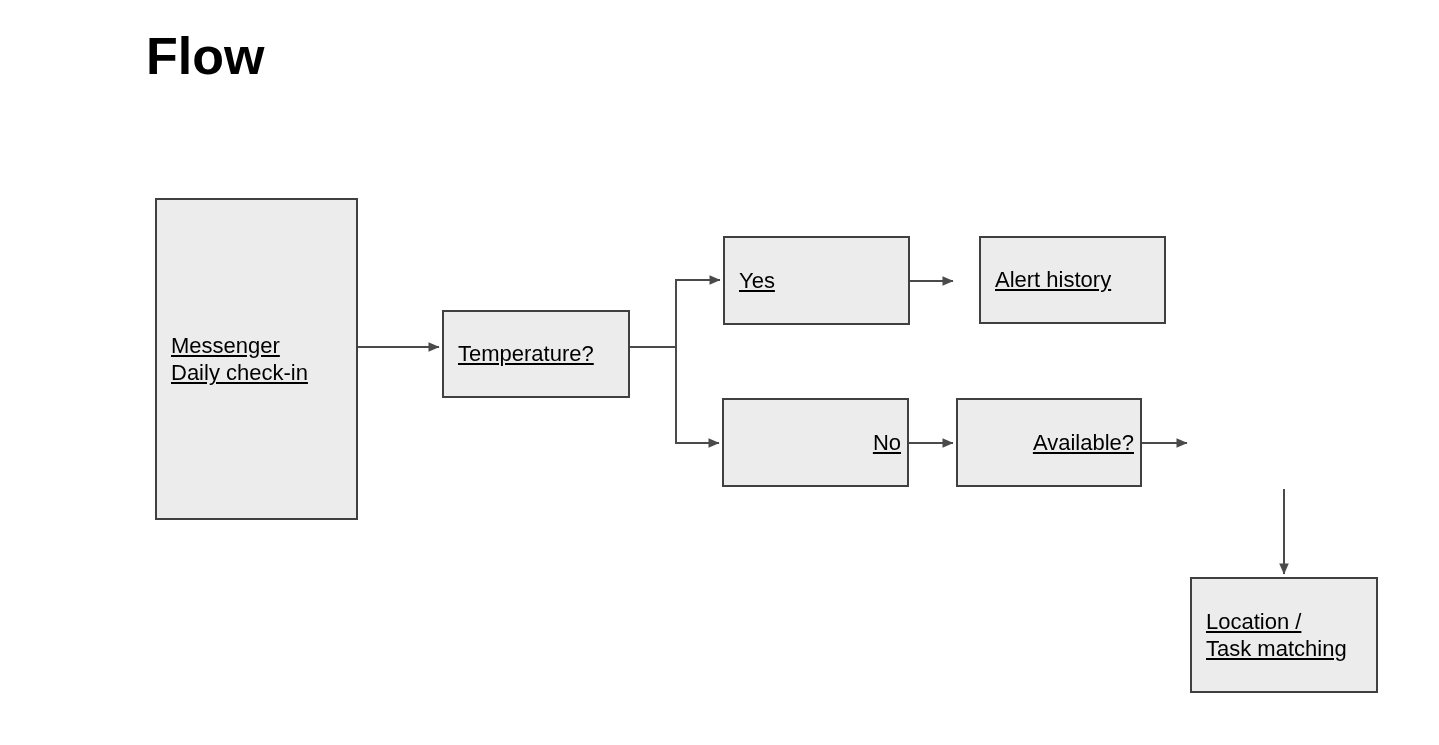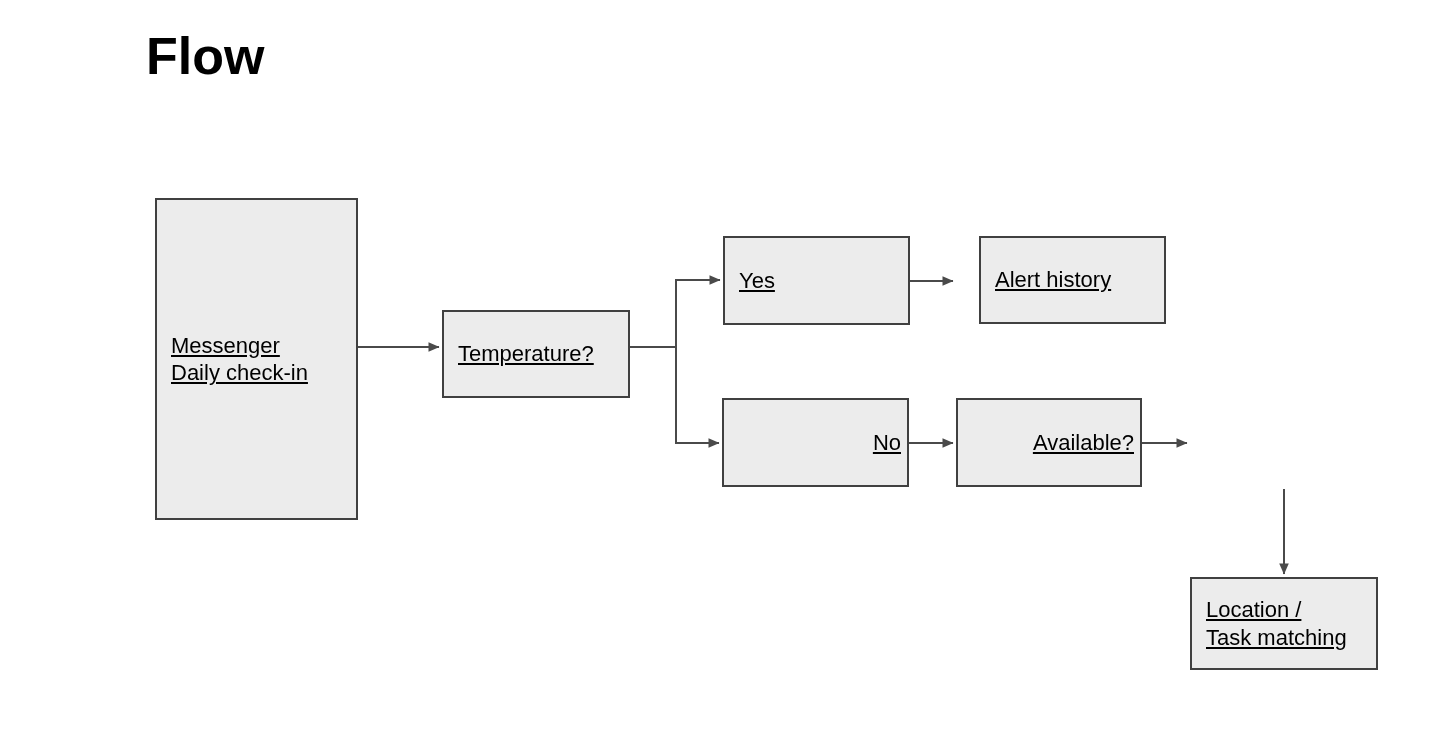--- a/index.html
+++ b/index.html
@@ -61,21 +61,21 @@
     white-space: pre-line;
   }
   
   .node-messenger   { left: 155px;  top: 198px; width: 203px; height: 322px; }
   .node-temperature { left: 442px;  top: 310px; width: 188px; height: 88px;  }
   .node-yes         { left: 723px;  top: 236px; width: 187px; height: 89px;  }
   .node-alert       { left: 956px;  top: 236px; width: 187px; height: 88px; margin-left: 23px;  }
   .node-no          { left: 722px;  top: 398px; width: 187px; height: 89px; justify-content: flex-end;  }
   .node-available   { left: 956px;  top: 398px; width: 186px; height: 89px; justify-content: flex-end;  }
   .node-addpool     { left: 1190px; top: 397px; width: 188px; height: 90px;  }
-  .node-location    { left: 1190px; top: 577px; width: 188px; height: 93px;  }
+  .node-location    { left: 1190px; top: 577px; width: 188px; height: 116px;  }
 </style>
 </head>
 <body>
 
 <div class="canvas">
 
   <div class="page-title">Flow</div>
 
   <svg class="edges-layer" viewBox="0 0 1439 745" width="1439" height="745" xmlns="http://www.w3.org/2000/svg">
     <defs>

